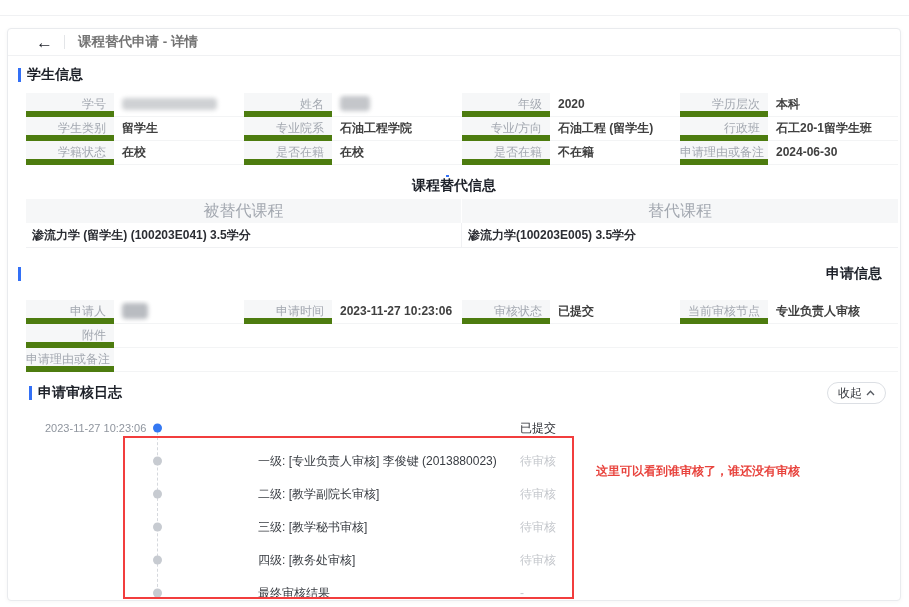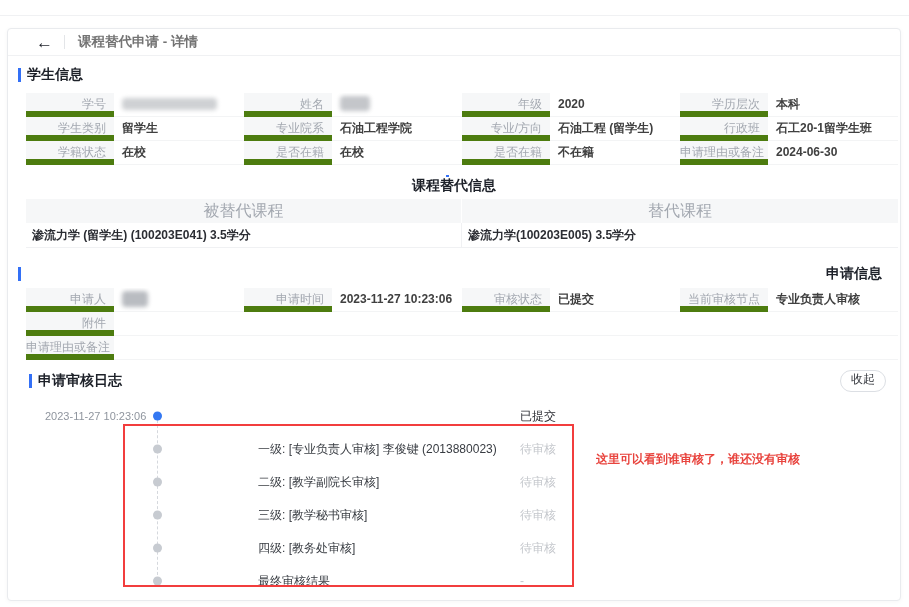--- a/index.html
+++ b/index.html
@@ -25,21 +25,21 @@
 
   
   .info-grid { display:grid; grid-template-columns:88px 130px 88px 130px 88px 130px 88px 130px;
     margin:8px 18px 0 18px; }
   .info-grid .lbl { background:#f6f7f8; color:#a3a8b0; font-size:12px; line-height:23px;
     height:24px; text-align:right; padding-right:8px; border-bottom:6px solid #4d7c0f;
     white-space:nowrap; overflow:hidden; }
   .info-grid .val { background:#fff; color:#404040; font-size:12px; font-weight:600;
     line-height:23px; height:24px; padding-left:8px; border-bottom:1px solid #f3f4f5;
     white-space:nowrap; overflow:hidden; }
-  .app-grid { grid-template-columns:88px 130px 88px 130px 88px 130px 88px 130px; margin-top:4px; }
+  .app-grid { grid-template-columns:88px 130px 88px 130px 88px 130px 88px 130px; margin-top:16px; }
   .span7 { grid-column:2 / 9; }
 
   
   .course-table { margin:4px 18px 0 18px; display:grid; grid-template-columns:436px 436px; }
   .course-th { background:#f6f7f8; color:#a3a8b0; font-size:16px; line-height:23px; height:24px;
     text-align:center; }
   .course-th.first { border-right:1px solid #fff; }
   .course-td { background:#fff; color:#2b2d33; font-size:12px; font-weight:600; line-height:24px;
     height:25px; padding-left:6px; border-bottom:1px solid #f0f1f3; }
   .course-td.first { border-right:1px solid #f0f1f3; }
@@ -50,21 +50,21 @@
   .blob-sid { width:95px; height:12px; margin-top:-2px; }
   .blob-name { width:30px; height:15px; margin-top:-2px; background:#c4c6ca; }
   .blob-applicant { width:26px; height:16px; margin-top:-2px; background:#b9bcc1; }
   .blob-log { width:112px; height:13px; margin-left:4px; margin-top:-2px; background:#c9cbce; }
 
   
   .log-header { display:flex; align-items:center; justify-content:space-between;
     margin:10px 14px 0 18px; height:22px; }
   .collapse-btn { display:inline-flex; align-items:center; gap:4px; height:22px;
     padding:0 10px; border:1px solid #dcdfe4; border-radius:12px; background:#fff;
-    font-size:12px; color:#33363c; cursor:pointer;flex-direction:column; }
+    font-size:12px; color:#33363c; cursor:pointer; }
 
   
   .timeline { position:relative; margin-top:7px; height:205px; }
   .t-line { position:absolute; left:149px; top:16px; height:165px; width:0;
     border-left:1px dashed #d5d8dd; }
   .t-row { position:relative; height:33px; }
   .t-date { position:absolute; left:37px; top:50%; transform:translateY(-50%);
     font-size:11px; color:#8f959e; white-space:nowrap; }
   .t-dot { position:absolute; left:145px; top:50%; transform:translateY(-50%);
     width:9px; height:9px; border-radius:50%; background:#c7cbd1; }

